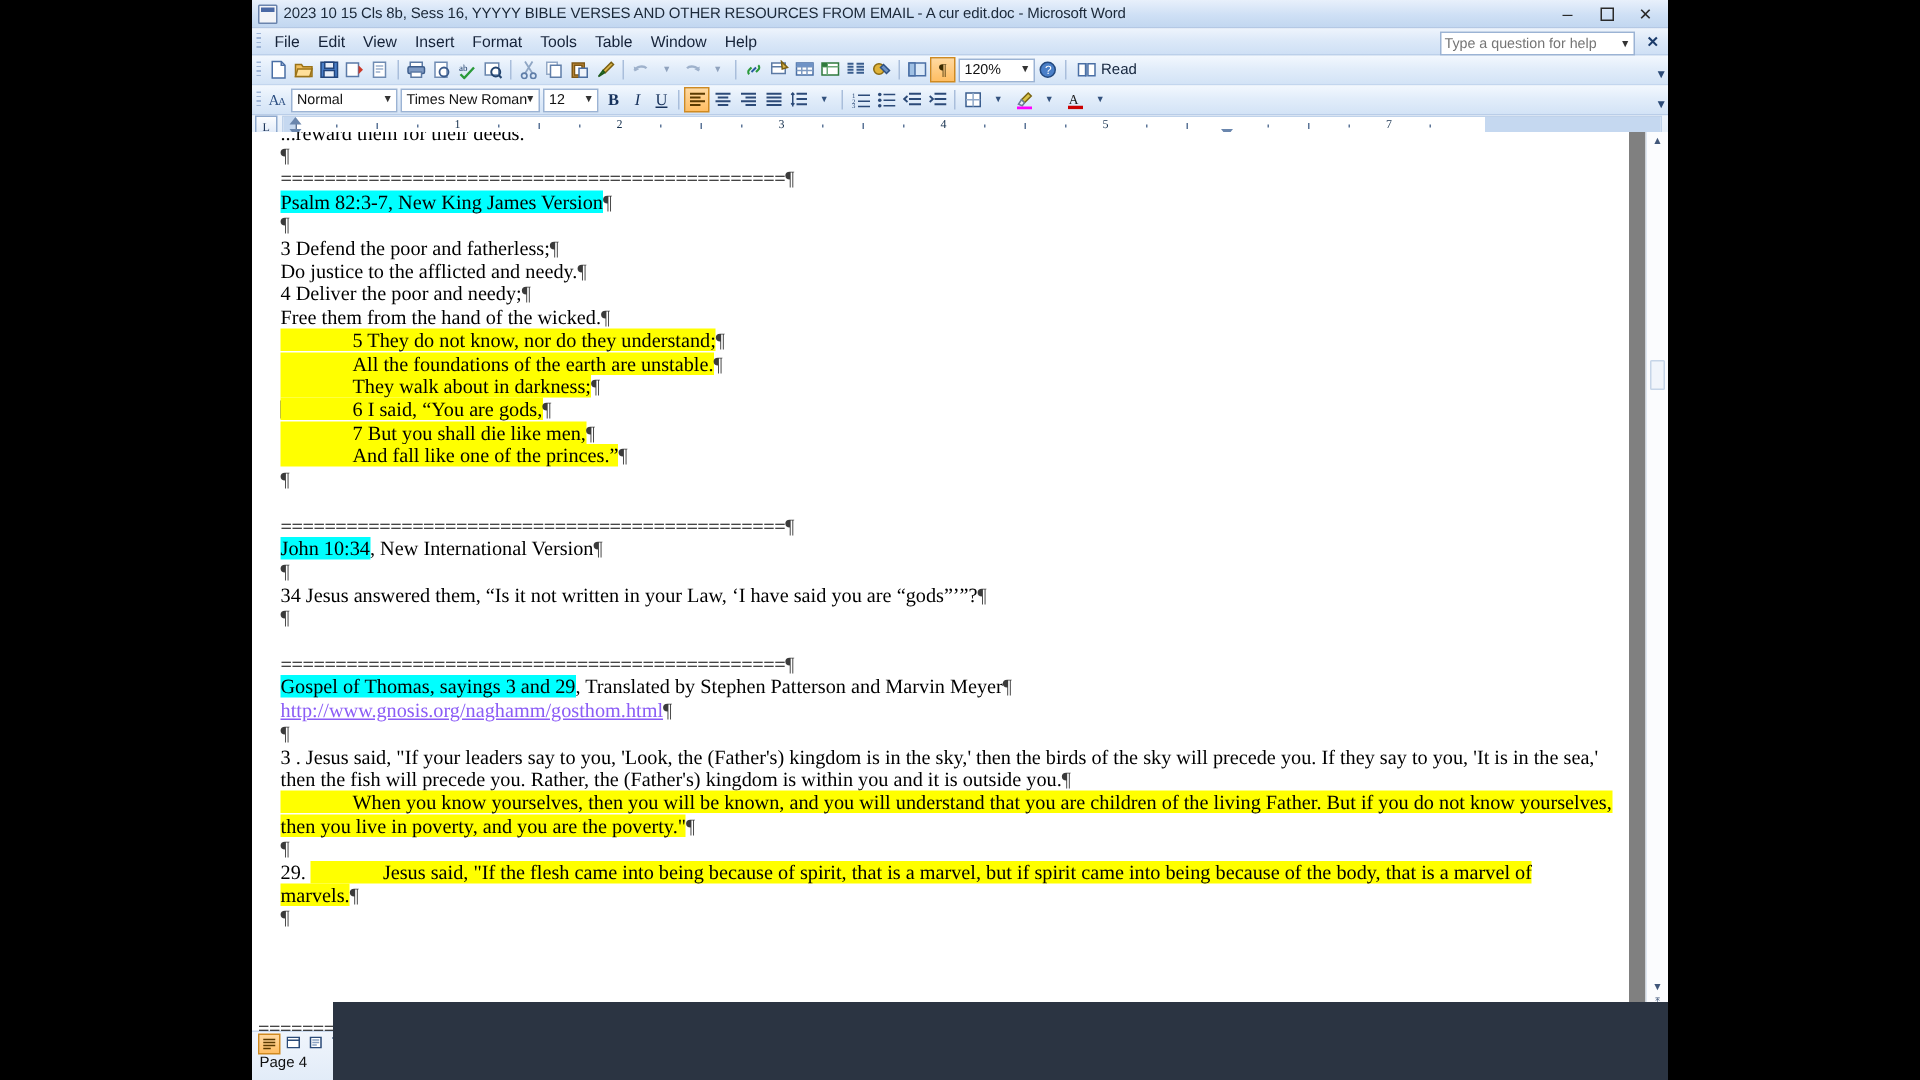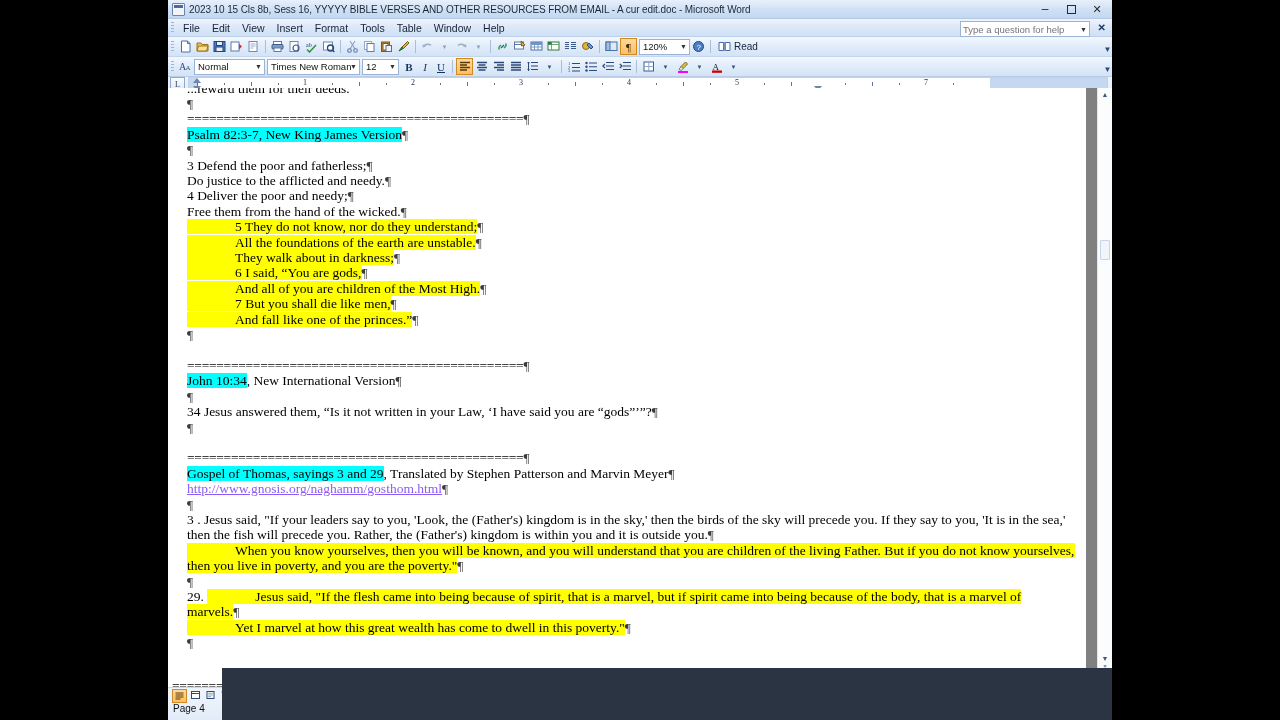--- a/index.html
+++ b/index.html
@@ -635,21 +635,20 @@
           <div class="line"><span class="pilcrow">¶</span></div>
 
           <div class="line"><span>3 Defend the poor and fatherless;</span><span class="pilcrow">¶</span></div>
           <div class="line"><span>Do justice to the afflicted and needy.</span><span class="pilcrow">¶</span></div>
           <div class="line"><span>4 Deliver the poor and needy;</span><span class="pilcrow">¶</span></div>
           <div class="line"><span>Free them from the hand of the wicked.</span><span class="pilcrow">¶</span></div>
           <div class="line"><span class="hl">5 They do not know, nor do they understand;</span><span class="pilcrow">¶</span></div>
           <div class="line"><span class="hl">All the foundations of the earth are unstable.</span><span class="pilcrow">¶</span></div>
           <div class="line"><span class="hl">They walk about in darkness;</span><span class="pilcrow">¶</span></div>
           <div class="line"><span class="caret"></span><span class="hl">6 I said, “You are gods,</span><span class="pilcrow">¶</span></div>
-          <div class="line"><span class="hl">And all of you are children of the Most High.</span><span class="pilcrow">¶</span></div>
           <div class="line"><span class="hl">7 But you shall die like men,</span><span class="pilcrow">¶</span></div>
           <div class="line"><span class="hl">And fall like one of the princes.”</span><span class="pilcrow">¶</span></div>
           <div class="line"><span class="pilcrow">¶</span></div>
           <div class="line">&nbsp;</div>
 
           <div class="eqline"><span>==============================================</span><span class="pilcrow">¶</span></div>
           <div class="line"><span class="cy">John 10:34</span><span>, New International Version</span><span class="pilcrow">¶</span></div>
           <div class="line"><span class="pilcrow">¶</span></div>
           <div class="line"><span>34 Jesus answered them, “Is it not written in your Law, ‘I have said you are “gods”’”?</span><span class="pilcrow">¶</span></div>
           <div class="line"><span class="pilcrow">¶</span></div>
@@ -658,21 +657,20 @@
           <div class="eqline"><span>==============================================</span><span class="pilcrow">¶</span></div>
           <div class="line"><span class="cy">Gospel of Thomas, sayings 3 and 29</span><span>, Translated by Stephen Patterson and Marvin Meyer</span><span class="pilcrow">¶</span></div>
           <div class="line linkline"><a href="#">http://www.gnosis.org/naghamm/gosthom.html</a><span class="pilcrow">¶</span></div>
           <div class="line"><span class="pilcrow">¶</span></div>
 
           <div class="wline"><span>3 . Jesus said, "If your leaders say to you, 'Look, the (Father's) kingdom is in the sky,' then the birds of the sky will precede you. If they say to you, 'It is in the sea,' then the fish will precede you. Rather, the (Father's) kingdom is within you and it is outside you.</span><span class="pilcrow">¶</span></div>
           <div class="wline"><span class="hl">When you know yourselves, then you will be known, and you will understand that you are children of the living Father. But if you do not know yourselves, then you live in poverty, and you are the poverty."</span><span class="pilcrow">¶</span></div>
           <div class="line"><span class="pilcrow">¶</span></div>
 
           <div class="wline"><span>29. </span><span class="hl">Jesus said, "If the flesh came into being because of spirit, that is a marvel, but if spirit came into being because of the body, that is a marvel of marvels.</span><span class="pilcrow">¶</span></div>
-          <div class="wline"><span class="hl">Yet I marvel at how this great wealth has come to dwell in this poverty."</span><span class="pilcrow">¶</span></div>
           <div class="line"><span class="pilcrow">¶</span></div>
 
         </div>
       </div>
     </div>
 
     <div class="vscroll">
       <div class="vs-btn vs-up">▲</div>
       <div class="vs-thumb"></div>
       <div class="vs-btn vs-dn">▼</div>

